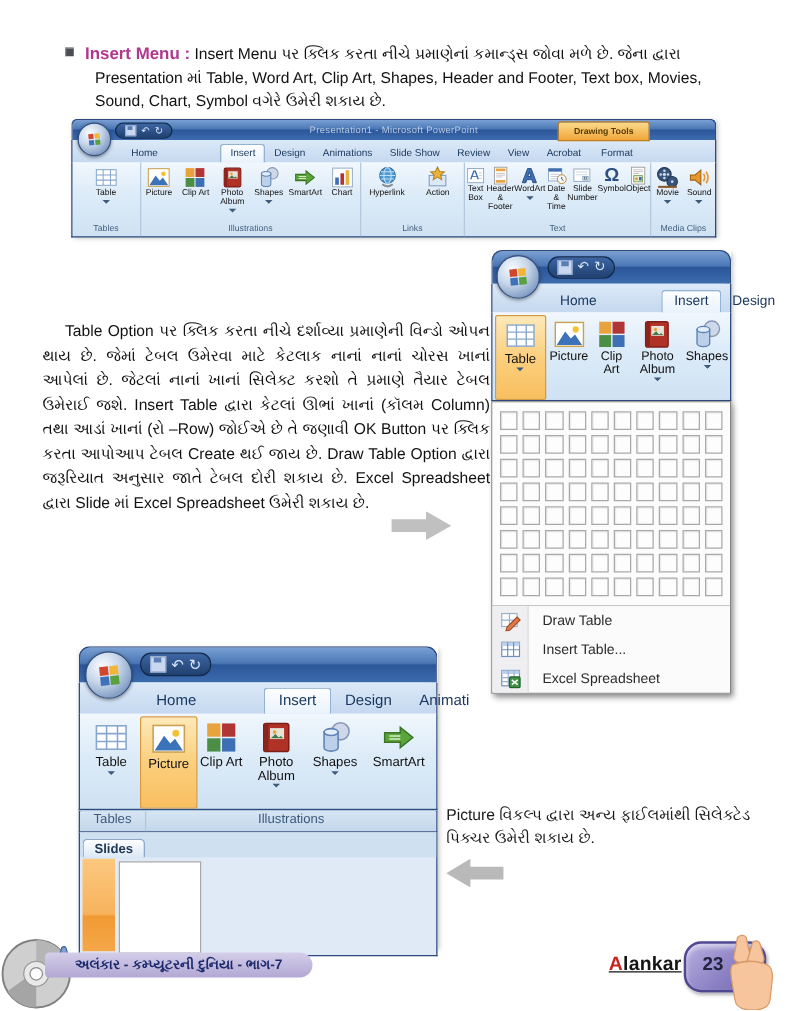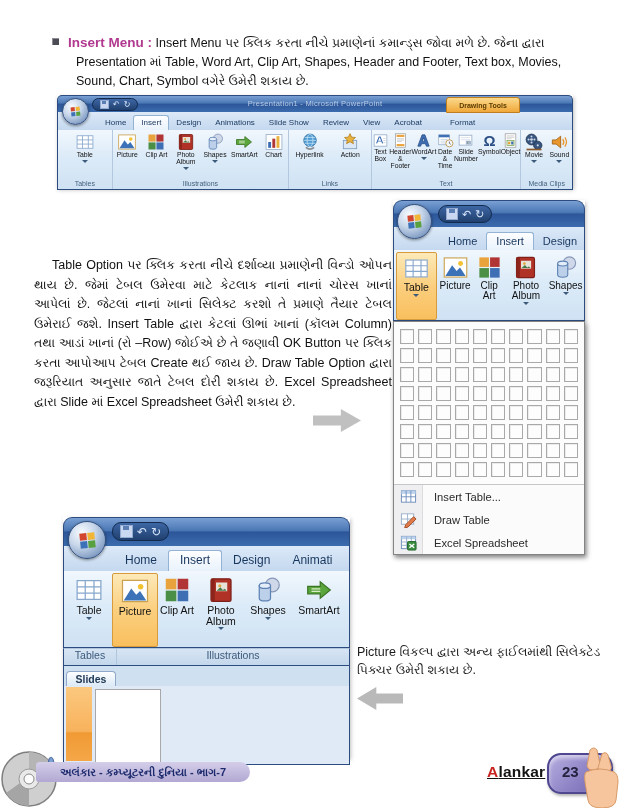--- a/index.html
+++ b/index.html
@@ -20,21 +20,21 @@
   .orb-in i:nth-child(1){background:#d2452f;}
   .orb-in i:nth-child(2){background:#f2b636;}
   .orb-in i:nth-child(3){background:#3e72b8;}
   .orb-in i:nth-child(4){background:#58a13e;}
   .qat{position:absolute;display:flex;align-items:center;gap:4px;background:linear-gradient(180deg,#3d66a4,#20406f);border:1px solid #122a4e;border-radius:9px;padding:0 7px;color:#d6e4f8;}
   .floppy{display:inline-block;background:#c9d8f0;border:1px solid #93abd0;position:relative;}
   .floppy::after{content:"";position:absolute;left:20%;top:0;width:55%;height:38%;background:#5b7fb4;}
   .qat span{line-height:1;}
   .tabs{display:flex;align-items:flex-end;background:linear-gradient(180deg,#dce9f8,#c4d8ef);border-left:1px solid #2c4b7e;border-right:1px solid #2c4b7e;}
   .tab{padding:2px 9px 3px;color:#17365d;white-space:nowrap;cursor:default;}
-  .tab.active{background:linear-gradient(180deg,#fdfeff,#e9f2fc);border:1px solid #93b2d4;border-bottom:none;border-radius:3px 3px 0 0;}
+  .tab.active{background:linear-gradient(180deg,#fdfeff,#e9f2fc);border:1px solid #93b2d4;border-bottom:none;border-radius:3px 3px 0 0;margin-left:43px;}
   .rbody{display:flex;background:linear-gradient(180deg,#f1f7fd 0%,#dcebf8 45%,#cfe2f3 100%);border:1px solid #2c4b7e;border-top:none;}
   .group{display:flex;flex-direction:column;border-right:1px solid #b3c8de;}
   .btnrow{flex:1;display:flex;align-items:stretch;justify-content:center;}
   .rb{display:flex;flex-direction:column;align-items:center;justify-content:flex-start;text-align:center;padding-top:2px;}
   .rb .ic{display:flex;align-items:center;justify-content:center;}
   .rb .lb{line-height:1.02;}
   .glabel{text-align:center;color:#44617f;}
   .caret{width:0;height:0;border:3px solid transparent;border-top-color:#3c5a7a;margin-top:1px;}
   .hl{background:linear-gradient(180deg,#fde9b8,#fbcf7e 50%,#f9bf5e);border:1px solid #d89b3c;border-radius:2px;}
   svg{display:block;}
@@ -43,21 +43,21 @@
   #shot1{left:57px;top:95px;width:516px;height:93px;}
   #shot1 .tbar{height:16px;border-radius:5px 5px 0 0;}
   #shot1 .orb{width:25px;height:25px;left:4px;top:2px;}
   #shot1 .orb-in i{width:4px;height:4px;}
   #shot1 .qat{left:34px;top:2px;height:11px;font-size:8px;}
   #shot1 .floppy{width:7px;height:7px;}
   #shot1 .wtitle{position:absolute;left:0;right:0;top:3px;text-align:center;font-size:7.5px;color:#cddbee;opacity:.85;letter-spacing:.3px;}
   #shot1 .dtbadge{position:absolute;left:388px;top:1px;width:72px;height:14px;background:linear-gradient(180deg,#fbda8c,#f0a73a);border:1px solid #c07e1e;border-radius:3px 3px 0 0;font-size:7px;font-weight:bold;color:#5a3c00;display:flex;align-items:center;justify-content:center;}
   #shot1 .tabs{height:18px;padding-left:40px;font-size:8px;}
   #shot1 .tab{padding:2px 7px 3px;}
-  #shot1 .tab-format{margin-left:14px;}
+  #shot1 .tab-format{margin-left:2px;}
   #shot1 .rbody{height:59px;}
   #shot1 .rb{font-size:6.8px;}
   #shot1 .rb .ic{width:20px;height:20px;}
   #shot1 .g-text .rb .ic{width:17px;height:17px;}
   #shot1 .glabel{font-size:7px;height:11px;line-height:11px;}
   
   #para{position:absolute;left:34px;top:256px;width:358px;font-size:12.5px;line-height:1.56;text-align:justify;}
   #para p{margin:0;text-indent:18px;}
   .block-arrow{position:absolute;background:#c0c0c0;}
   #arrow-right{left:313px;top:409px;width:48px;height:23px;clip-path:polygon(0 28%,58% 28%,58% 0,100% 50%,58% 100%,58% 72%,0 72%);}
@@ -543,36 +543,36 @@
         <div class="gcell"></div>
         <div class="gcell"></div>
         <div class="gcell"></div>
         <div class="gcell"></div>
         <div class="gcell"></div>
       </div>
     <div class="dd-menu">
       <div class="dd-item">
         <span class="gutter">
             <svg width="17" height="17" viewBox="0 0 18 18">
+              <rect x="1.5" y="3" width="13" height="11" fill="#fff" stroke="#9ab0cc"></rect>
+              <path d="M1.5 8.5h13M8 3v11" stroke="#9ab0cc"></path>
+              <path d="M6 14.5 L14.5 6 l2.5 2.5 L8.5 17 l-3.5 1 z" fill="#e07a4a" stroke="#a34b22"></path>
+            </svg>
+          </span>
+        <span class="dlabel">Draw Table</span>
+      </div>
+      <div class="dd-item">
+        <span class="gutter">
+            <svg width="17" height="17" viewBox="0 0 18 18">
               <rect x="1.5" y="3" width="15" height="12" fill="#fff" stroke="#6f8fbc"></rect>
               <rect x="1.5" y="3" width="15" height="3.2" fill="#bcd2ec"></rect>
               <path d="M1.5 9.3h15M6.5 3v12M11.5 3v12" stroke="#6f8fbc" fill="none"></path>
             </svg>
           </span>
         <span class="dlabel">Insert Table...</span>
-      </div>
-      <div class="dd-item">
-        <span class="gutter">
-            <svg width="17" height="17" viewBox="0 0 18 18">
-              <rect x="1.5" y="3" width="13" height="11" fill="#fff" stroke="#9ab0cc"></rect>
-              <path d="M1.5 8.5h13M8 3v11" stroke="#9ab0cc"></path>
-              <path d="M6 14.5 L14.5 6 l2.5 2.5 L8.5 17 l-3.5 1 z" fill="#e07a4a" stroke="#a34b22"></path>
-            </svg>
-          </span>
-        <span class="dlabel">Draw Table</span>
       </div>
       <div class="dd-item">
         <span class="gutter">
             <svg width="17" height="17" viewBox="0 0 18 18">
               <rect x="1.5" y="2.5" width="15" height="13" fill="#fff" stroke="#6f8fbc"></rect>
               <rect x="1.5" y="2.5" width="15" height="3" fill="#bcd2ec"></rect>
               <path d="M1.5 8.5h15M1.5 12h15M7 2.5v13M12 2.5v13" stroke="#9ab0cc"></path>
               <rect x="8" y="8" width="9" height="9" rx="1" fill="#3e9044" stroke="#1f6326"></rect>
               <path d="M10 10.5 l5 4 M15 10.5 l-5 4" stroke="#fff" stroke-width="1.4"></path>
             </svg>

